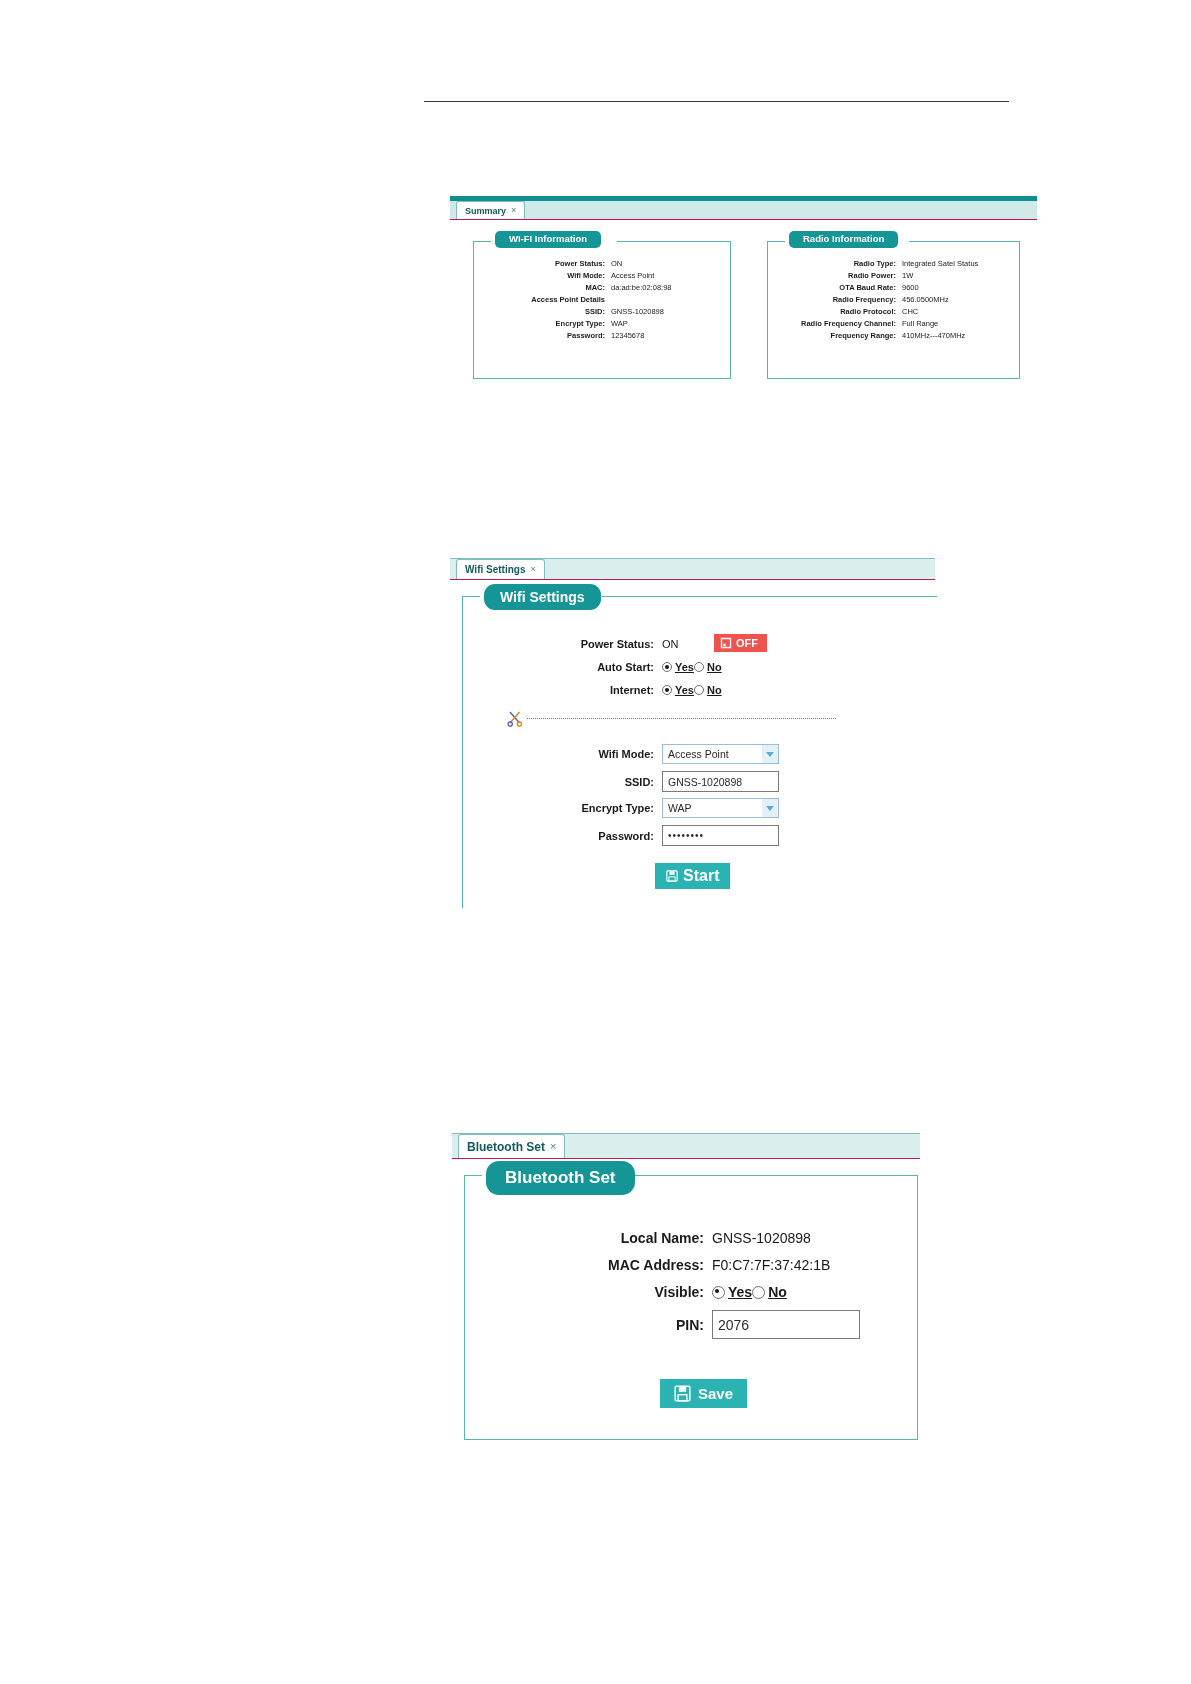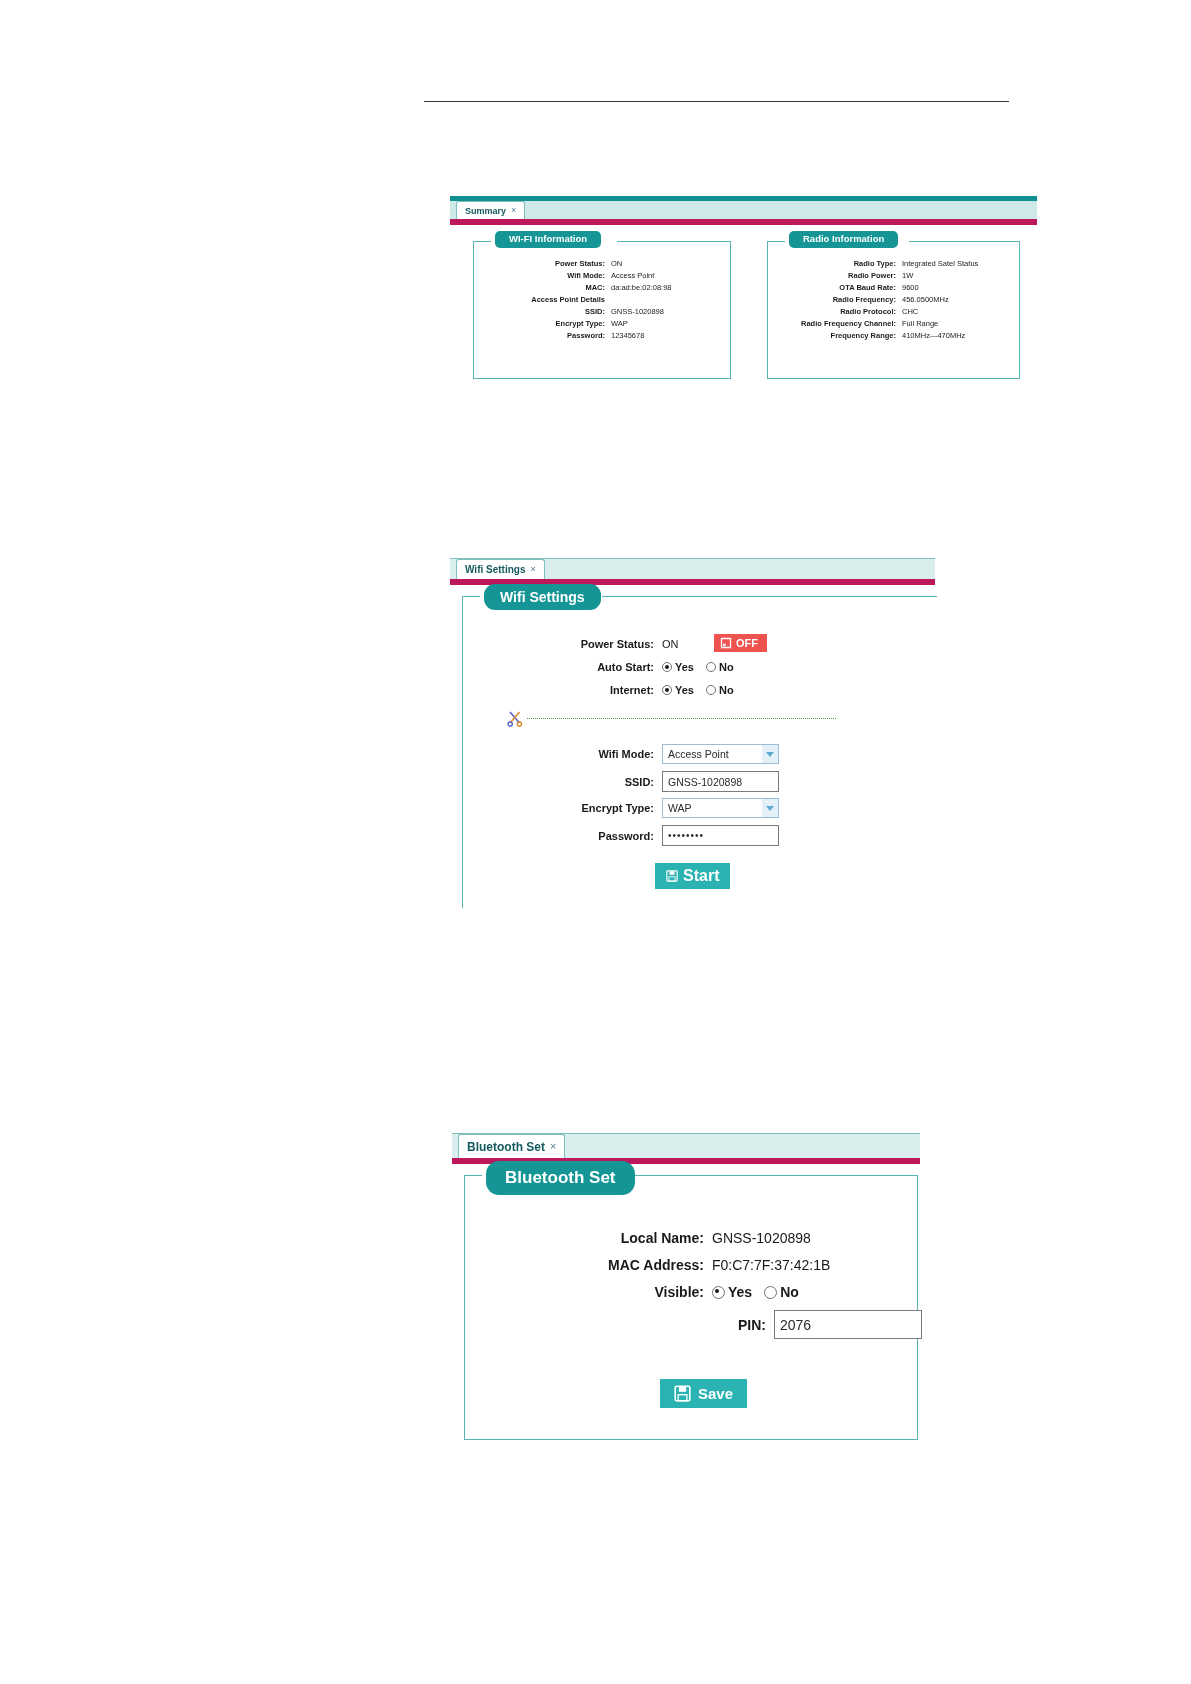--- a/index.html
+++ b/index.html
@@ -13,21 +13,21 @@
     border-top:1px solid #3a3a3a;
   }
 
   
   .tabstrip{position:absolute;}
   .tabstrip .strip-top{
     background:#0e8f92;height:5px;width:100%;
   }
   .tabstrip .strip-body{
     background:#cfe9e8;height:18px;width:100%;position:relative;
-    border-bottom:6px solid #be185d;
+    border-bottom:1px solid #be185d;
   }
   .tab{
     position:absolute;left:6px;top:0;height:18px;background:#ffffff;
     border:1px solid #7fbfbe;border-bottom:none;border-radius:3px 3px 0 0;
     display:flex;align-items:center;gap:5px;padding:0 8px;
     box-sizing:border-box;
   }
   .tab-label{font-size:9px;font-weight:bold;color:#14595c;white-space:nowrap;}
   .tab-close{font-size:9px;color:#5a7a8c;line-height:1;}
 
@@ -58,21 +58,21 @@
 
   
   .frow{display:flex;align-items:center;margin-bottom:8px;}
   .frow .flbl{
     text-align:right;padding-right:8px;color:#1a1a1a;font-weight:bold;
     white-space:nowrap;
   }
   .frow .fval{display:flex;align-items:center;color:#1a1a1a;}
 
   
-  .radio-group{display:flex;align-items:center;gap:12px;}
+  .radio-group{display:flex;align-items:center;text-decoration:underline;}
   .radio-opt{display:flex;align-items:center;gap:3px;}
   .radio{
     width:10px;height:10px;border-radius:50%;border:1px solid #6f6f6f;
     background:#fff;box-sizing:border-box;position:relative;flex:none;
   }
   .radio.on::after{
     content:"";position:absolute;left:2px;top:2px;width:4px;height:4px;
     border-radius:50%;background:#1a1a1a;
   }
   .radio-lbl{font-weight:bold;color:#1a1a1a;}
@@ -344,21 +344,21 @@
         <span class="radio on" style="width:13px;height:13px;"></span>
         <span class="radio-lbl">Yes</span>
       </div>
       <div class="radio-opt">
         <span class="radio" style="width:13px;height:13px;"></span>
         <span class="radio-lbl">No</span>
       </div>
     </div>
   </div>
 
-  <div class="frow" style="position:absolute;left:16px;top:145px;width:430px;font-size:14px;padding-left:46px;">
+  <div class="frow" style="position:absolute;left:0;top:145px;width:430px;font-size:14px;">
     <div class="flbl" style="width:240px">PIN:</div>
     <div class="tinput" style="width:148px;height:29px;font-size:14px;" placeholder="">
       <span>2076</span>
     </div>
   </div>
 
   <div class="btn btn-teal" style="position:absolute;left:196px;top:214px;padding:6px 14px;font-size:15px;gap:7px;">
     <svg class="svg-ico" width="17" height="17" viewBox="0 0 14 14">
       <rect x="1" y="1" width="12" height="12" rx="1" fill="none" stroke="#ffffff" stroke-width="1.3"></rect>
       <rect x="4" y="1.6" width="6" height="4" fill="#ffffff"></rect>

